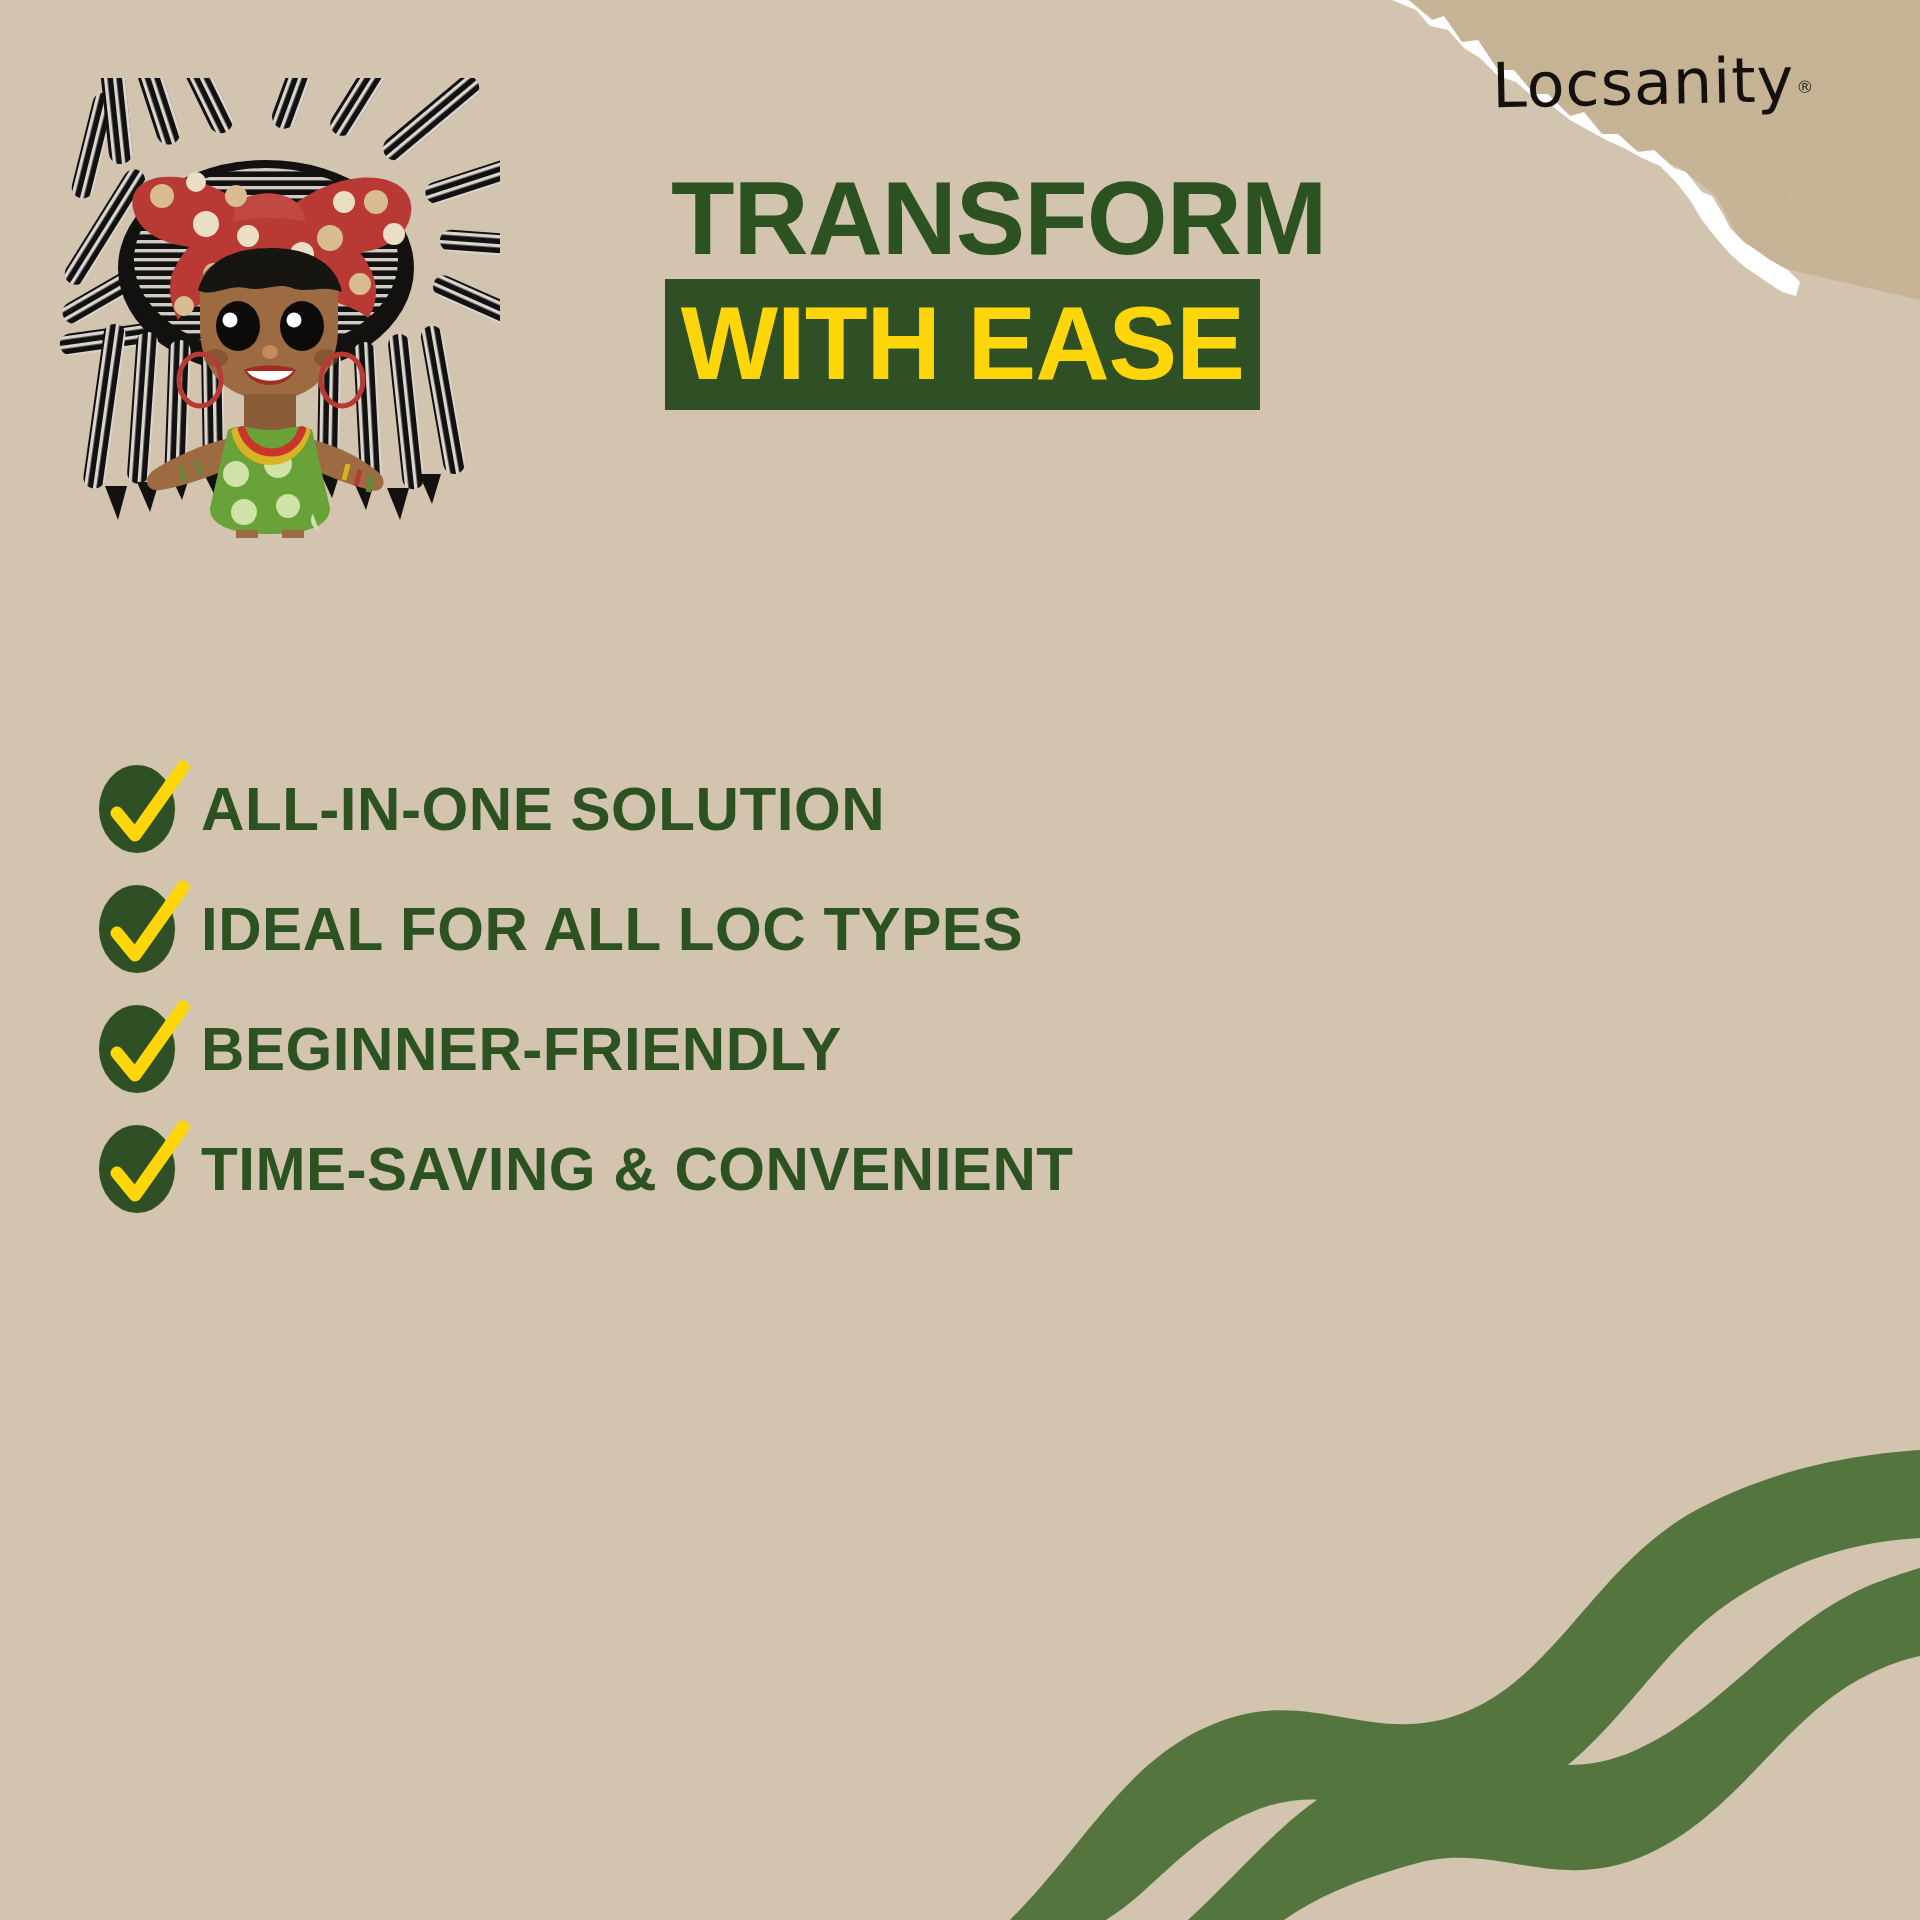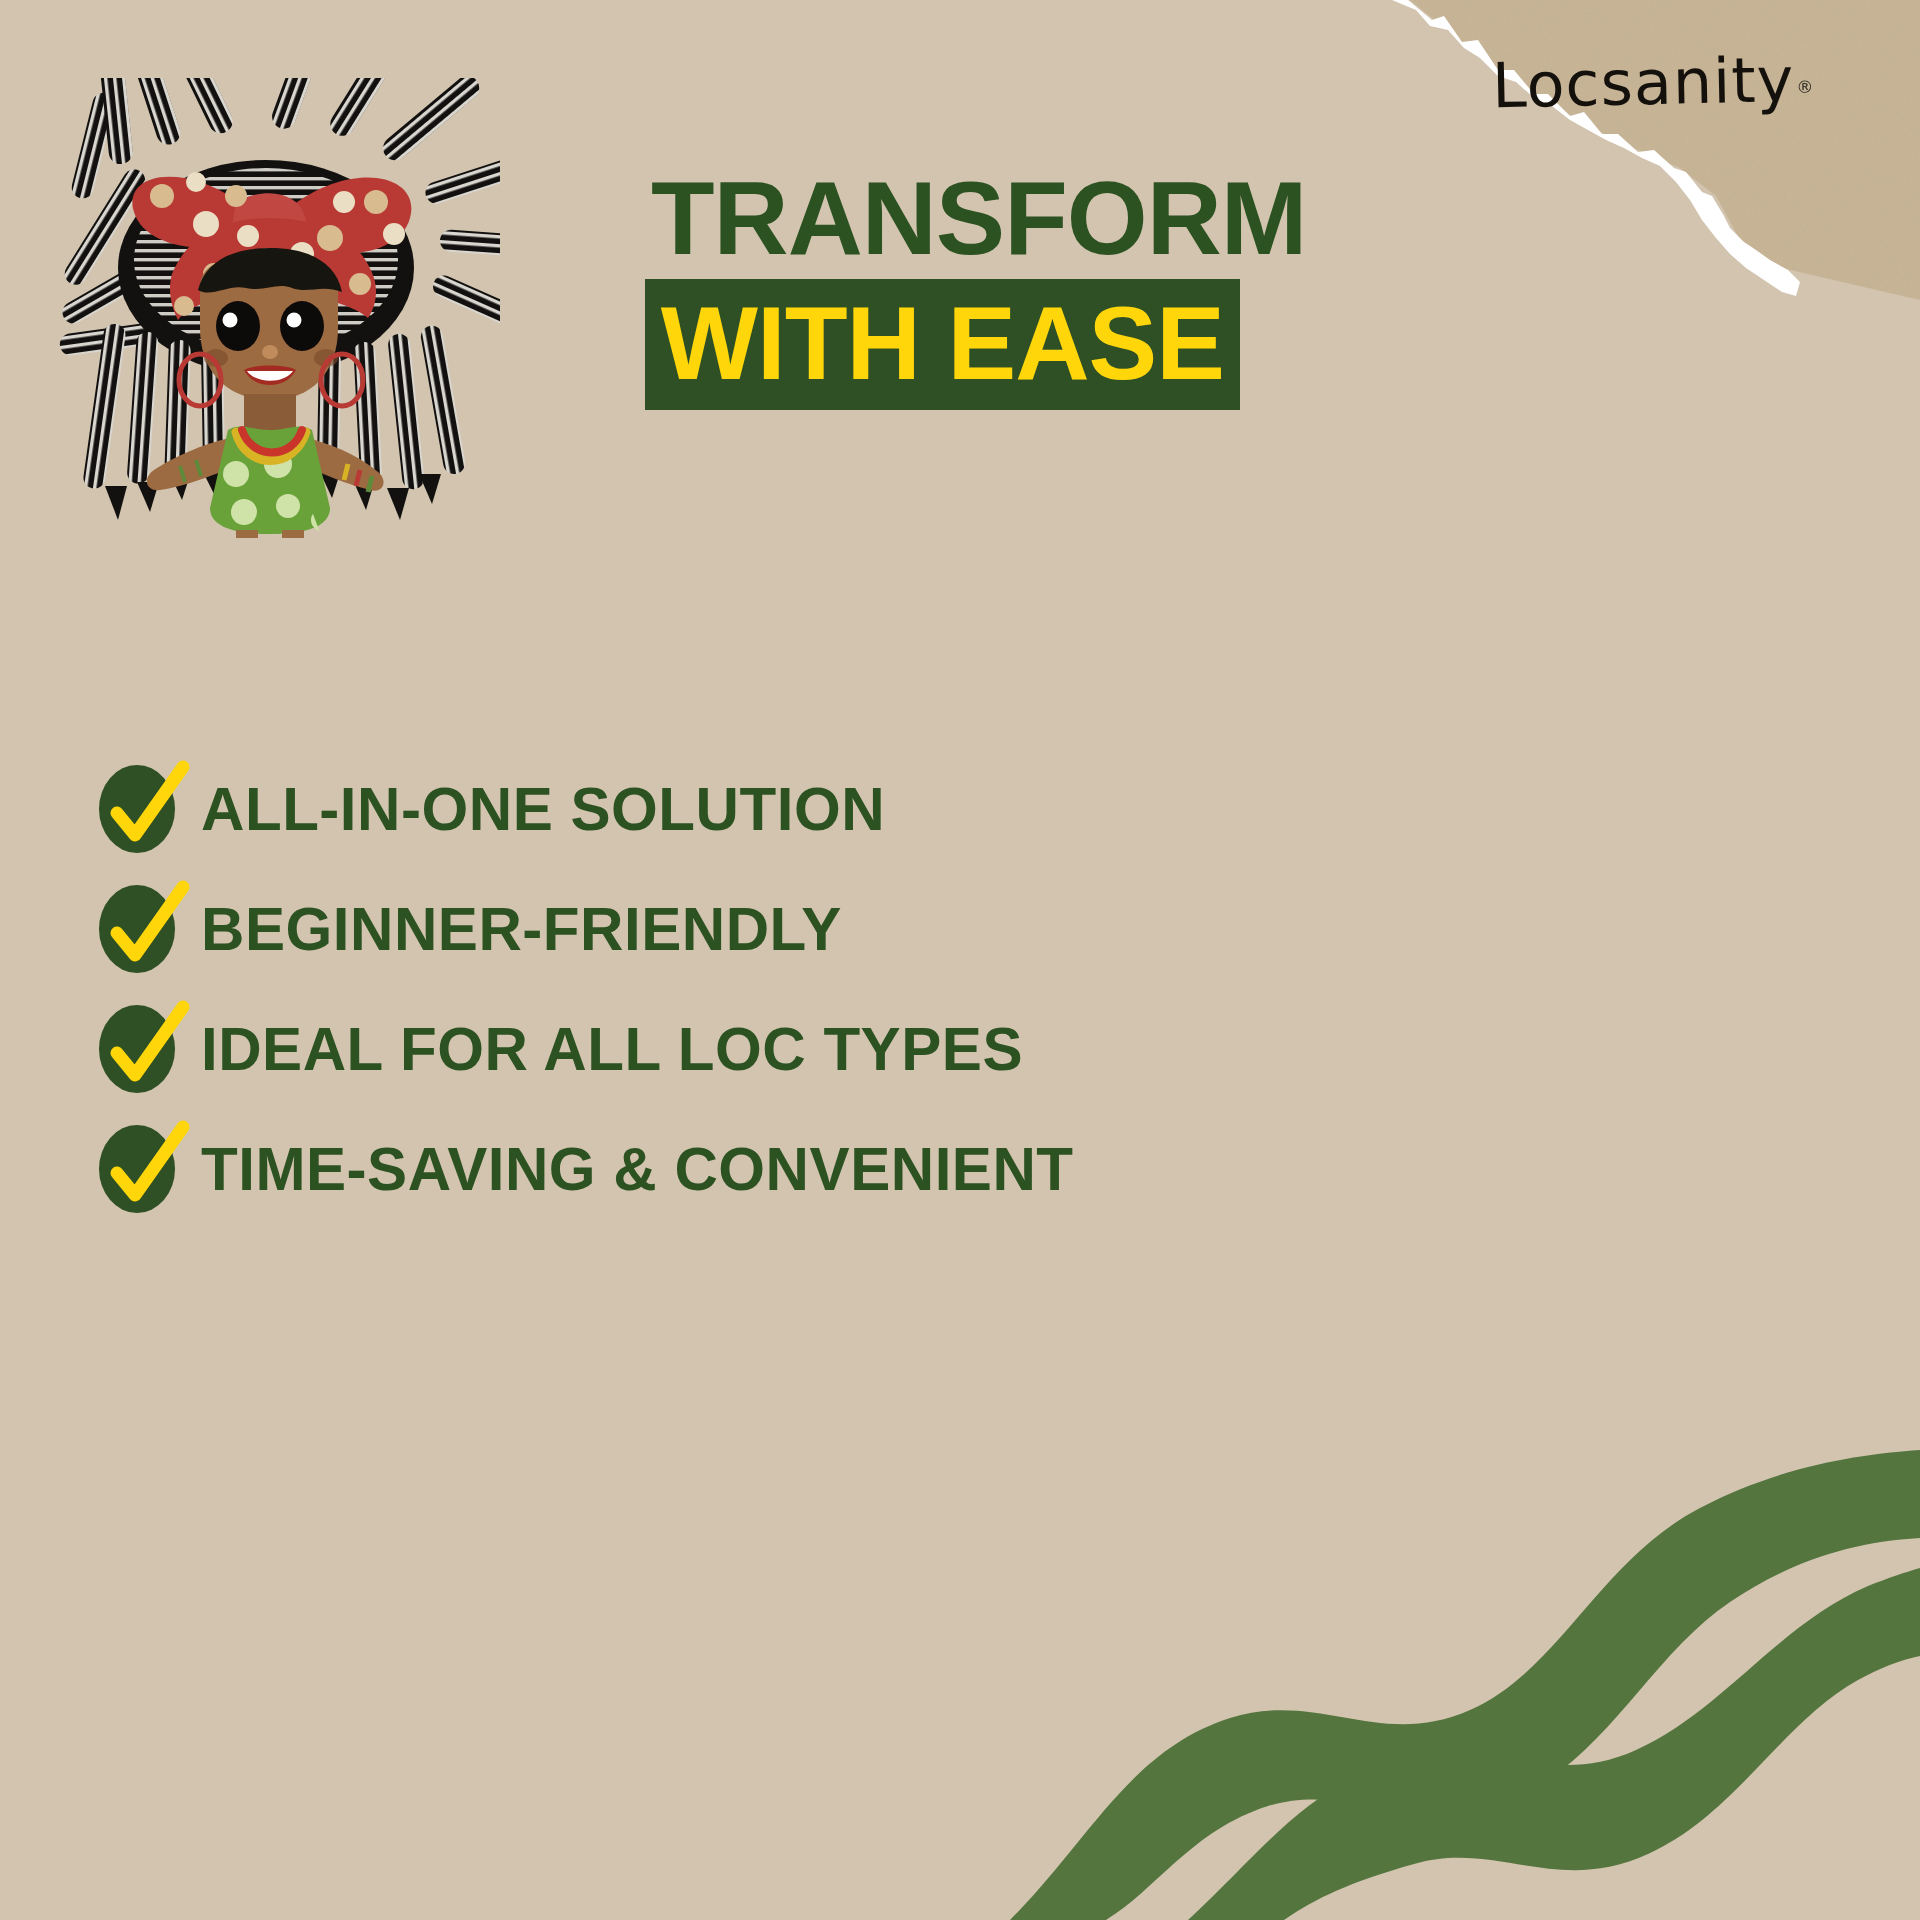--- a/index.html
+++ b/index.html
@@ -75,21 +75,21 @@
     color: #2d5222;
     padding: 2px 0 8px 6px;
   }
   .hl-hi {
     color: #ffd60a;
     background: #2e5024;
     display: inline-block;
     padding: 14px 16px 16px 16px;
     margin-top: 10px;
   }
-  .hl-row { display: block; }
+  .hl-row { display: block; margin-left: 20px; }
 
   
   .character {
     position: absolute;
     left: 30px;
     top: 78px;
     width: 470px;
     height: 460px;
   }
 
@@ -403,31 +403,31 @@
     </div>
 
 
     <div class="check-row">
       <span class="check-badge">
         <svg viewBox="0 0 104 104" xmlns="http://www.w3.org/2000/svg">
           <ellipse cx="46" cy="58" rx="38" ry="44" fill="#2e5024"></ellipse>
           <path d="M26 62 L44 84 L92 16" fill="none" stroke="#ffd60a" stroke-width="13" stroke-linecap="round" stroke-linejoin="round"></path>
         </svg>
       </span>
-      <span class="check-label">BEGINNER-FRIENDLY</span>
+      <span class="check-label">IDEAL FOR ALL LOC TYPES</span>
     </div>
 
     <div class="check-row">
       <span class="check-badge">
         <svg viewBox="0 0 104 104" xmlns="http://www.w3.org/2000/svg">
           <ellipse cx="46" cy="58" rx="38" ry="44" fill="#2e5024"></ellipse>
           <path d="M26 62 L44 84 L92 16" fill="none" stroke="#ffd60a" stroke-width="13" stroke-linecap="round" stroke-linejoin="round"></path>
         </svg>
       </span>
-      <span class="check-label">IDEAL FOR ALL LOC TYPES</span>
+      <span class="check-label">BEGINNER-FRIENDLY</span>
     </div>
 
     <div class="check-row">
       <span class="check-badge">
         <svg viewBox="0 0 104 104" xmlns="http://www.w3.org/2000/svg">
           <ellipse cx="46" cy="58" rx="38" ry="44" fill="#2e5024"></ellipse>
           <path d="M26 62 L44 84 L92 16" fill="none" stroke="#ffd60a" stroke-width="13" stroke-linecap="round" stroke-linejoin="round"></path>
         </svg>
       </span>
       <span class="check-label">TIME-SAVING &amp; CONVENIENT</span>

